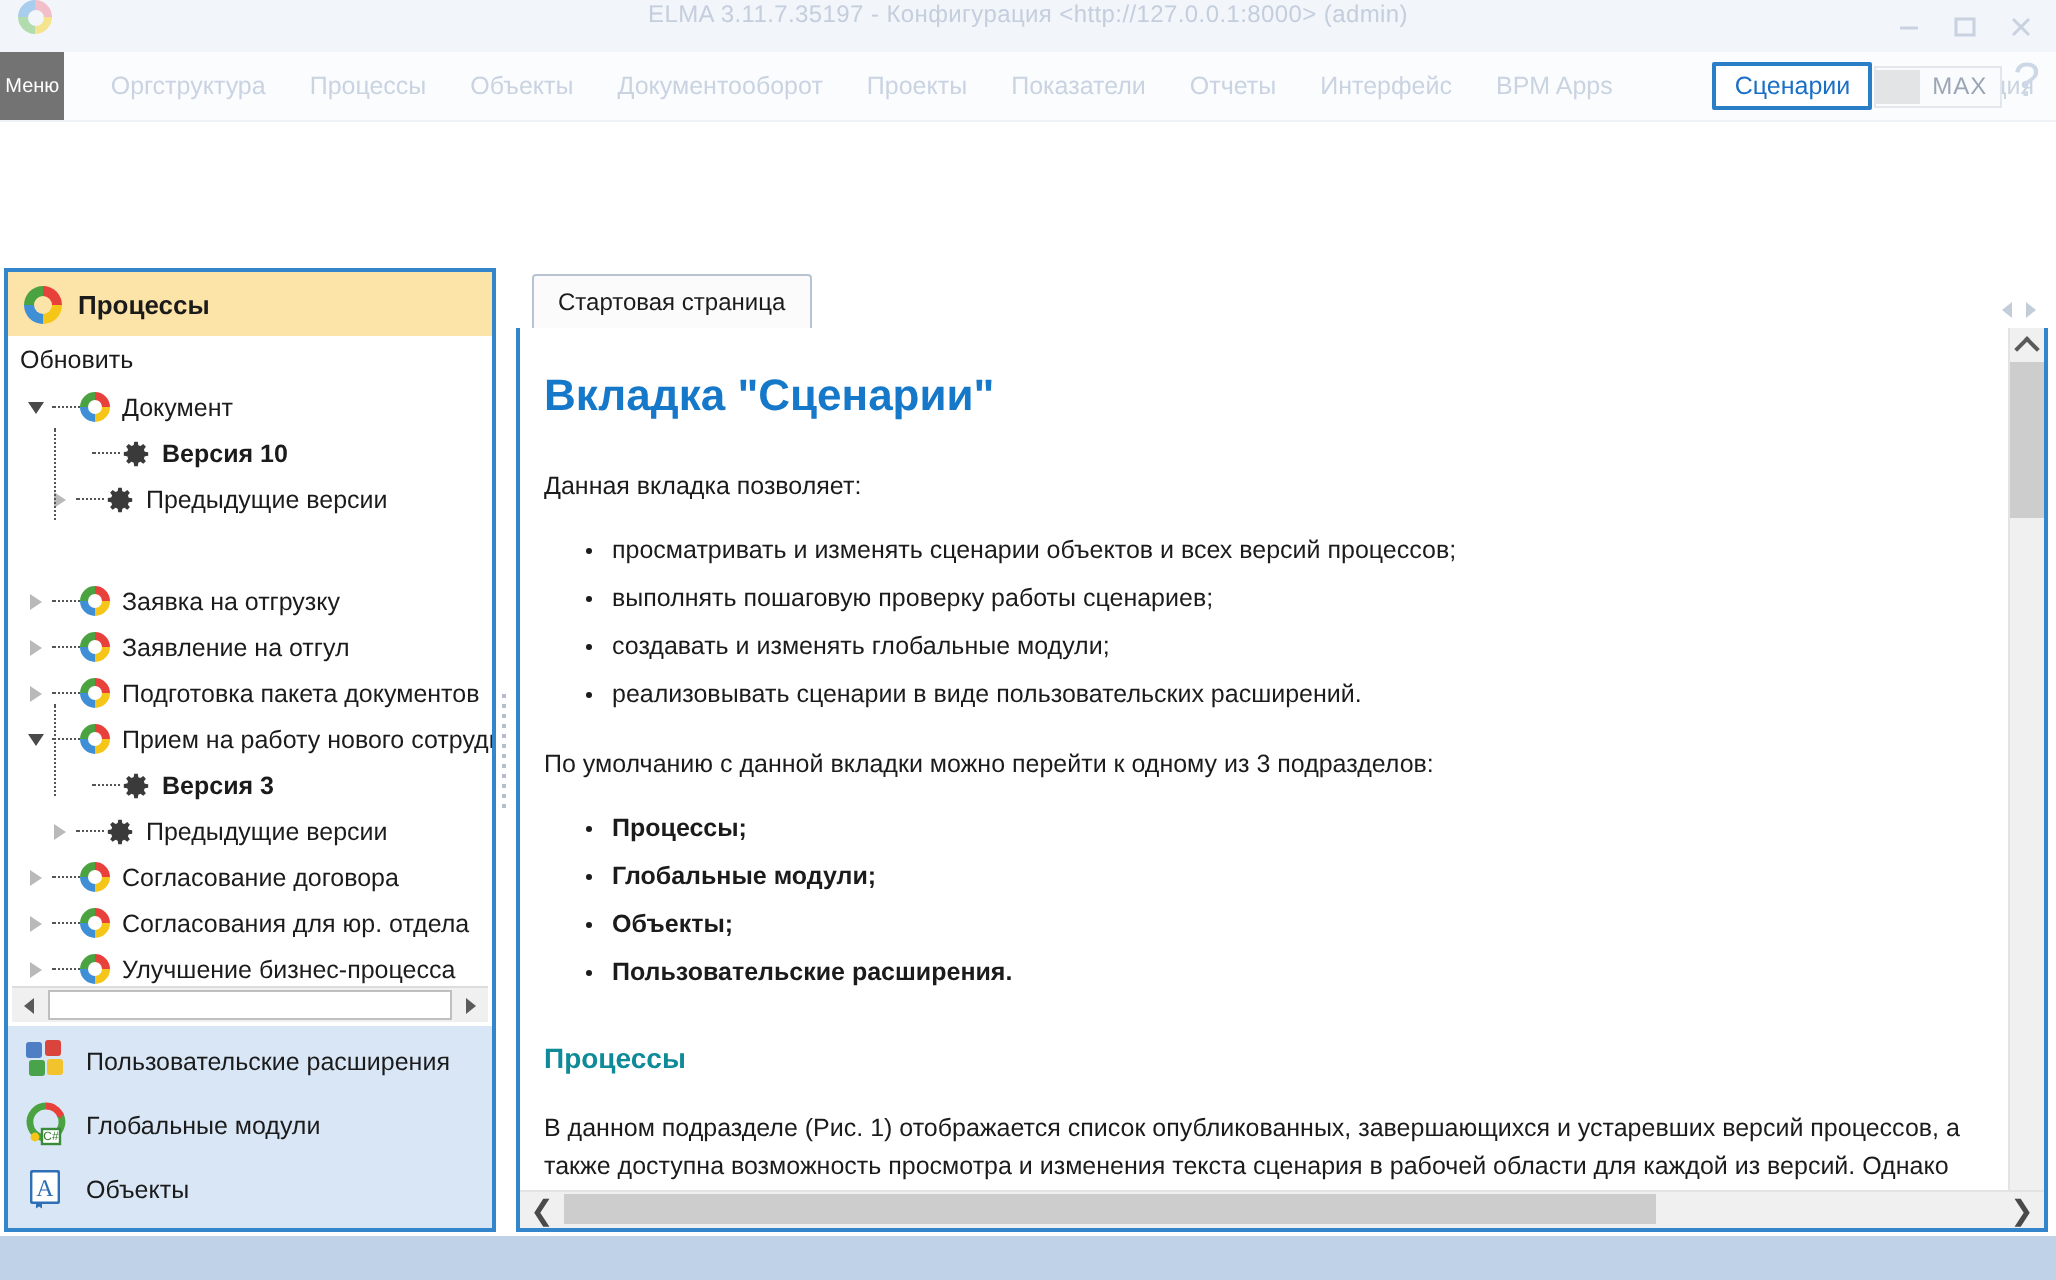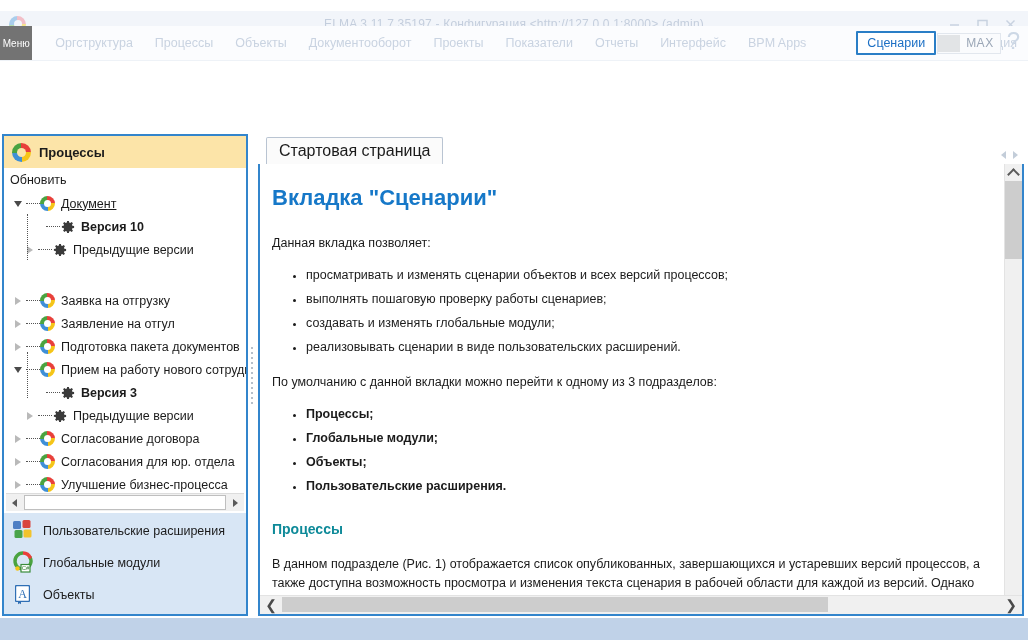--- a/index.html
+++ b/index.html
@@ -6,23 +6,23 @@
   body{
     width:1028px;height:640px;overflow:hidden;
     background:#ffffff;
     font-family:"Liberation Sans", sans-serif;
     -webkit-font-smoothing:none;
   }
   .app{position:relative;width:1028px;height:640px;background:#ffffff;}
 
   
   .titlebar{
-    position:absolute;left:0;top:11px;width:1028px;height:26px;
+    position:absolute;left:0;top:0;width:1028px;height:26px;
     background:#f2f5fa;
-    display:flex;align-items:center;
+    display:flex;align-items:flex-start;
   }
   .logo-ring{
     position:relative;width:17px;height:17px;margin-left:9px;border-radius:50%;
     background:conic-gradient(#f2b6c0 0deg 90deg,#f7e07a 90deg 180deg,#a8d8a0 180deg 270deg,#9dc7ea 270deg 360deg);
     opacity:.85;
   }
   .logo-ring::after{
     content:"";position:absolute;left:4.5px;top:4.5px;width:8px;height:8px;
     border-radius:50%;background:#f2f5fa;
   }
@@ -112,21 +112,21 @@
   .rightpanel{
     position:absolute;left:258px;top:134px;width:766px;height:482px;
     box-sizing:border-box;
   }
   .tabstrip{
     position:relative;height:30px;background:#ffffff;border-bottom:2px solid #3385cc;
     display:flex;align-items:flex-end;
   }
   .tab{
     height:26px;border:1px solid #b9c4d2;border-bottom:none;background:#fbfbfb;
-    display:flex;align-items:center;padding:0 12px;font-size:16px;color:#1b1b1b;
+    display:flex;align-items:center;padding:0 12px;font-size:12px;color:#1b1b1b;
     margin-left:8px;border-radius:2px 2px 0 0;
   }
   .tabnav{position:absolute;right:6px;bottom:5px;display:flex;gap:7px;align-items:center;}
   .nav-l{width:0;height:0;border-right:5px solid #c3cdd9;border-top:4px solid transparent;border-bottom:4px solid transparent;}
   .nav-r{width:0;height:0;border-left:5px solid #c3cdd9;border-top:4px solid transparent;border-bottom:4px solid transparent;}
 
   .docframe{
     position:absolute;left:0;top:30px;width:766px;height:452px;
     border:2px solid #3385cc;border-top:none;box-sizing:border-box;background:#ffffff;
     display:flex;flex-direction:column;
@@ -226,21 +226,21 @@
       <div class="ring"></div>
       <div class="lp-title">Процессы</div>
     </div>
 
     <div class="lp-refresh">Обновить</div>
 
     <div class="tree">
       <div class="vline" style="left:23px;top:24px;height:46px;"></div>
       <div class="vline" style="left:23px;top:162px;height:46px;"></div>
 
-      <div class="tnode" style="padding-left:6px;text-decoration:underline;">
+      <div class="tnode" style="padding-left:6px;">
         <span class="expander">
             <i class="tri-down"></i>
           </span>
         <span class="dots"></span>
         <span class="proc-icon"></span>
         <span class="tlabel">Документ</span>
       </div>
 
       <div class="tnode" style="padding-left:26px;">
         <span class="expander"></span>

